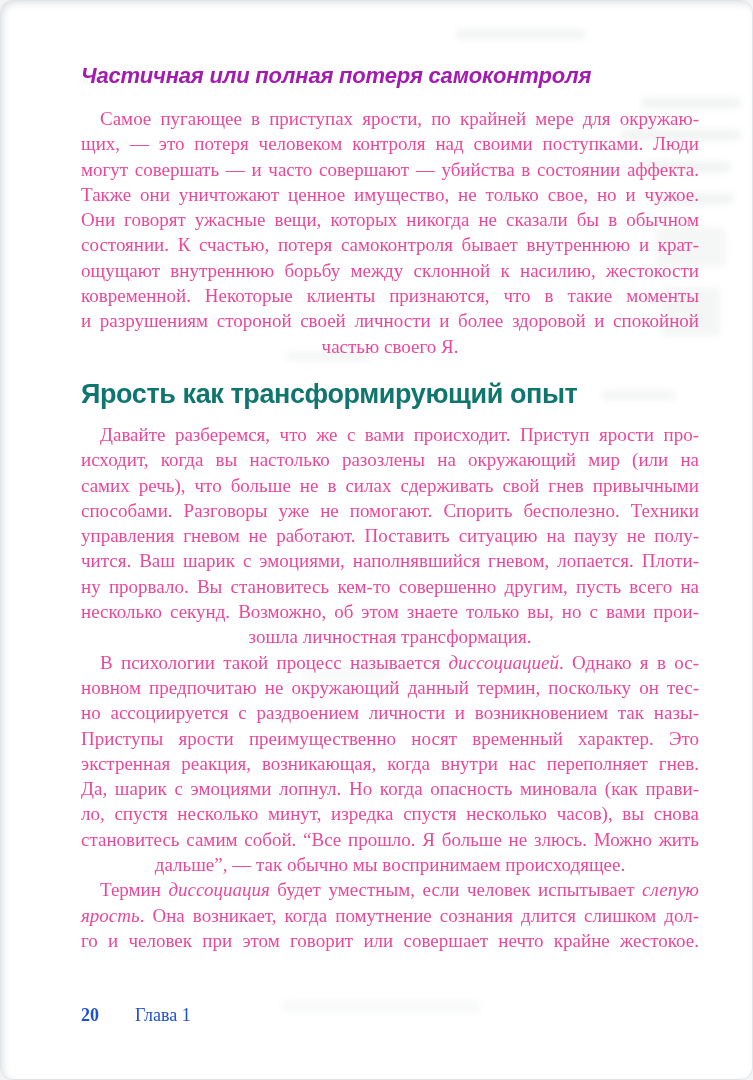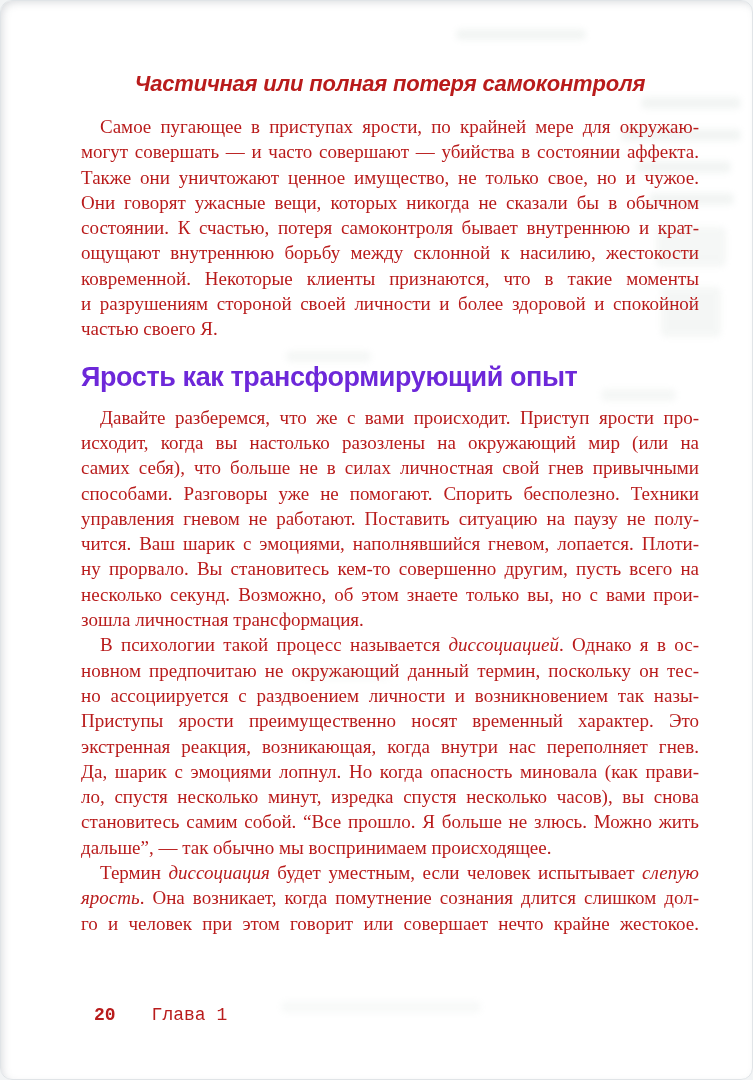--- a/index.html
+++ b/index.html
@@ -45,50 +45,49 @@
     left: 80px; top: 62px;
     width: 618px;
   }
   h3.subheading {
     font-family: "Liberation Sans", "DejaVu Sans", sans-serif;
     font-style: italic;
     font-weight: bold;
     font-size: 22px;
     line-height: 26px;
     letter-spacing: -0.2px;
-    color: #b91c1c;
-    margin: 8px 0 17px 0;
-    text-align: center;
+    color: #a21caf;
+    margin: 0 0 17px 0;
   }
   h2.heading {
     font-family: "Liberation Sans", "DejaVu Sans", sans-serif;
     font-weight: bold;
     font-size: 27px;
     line-height: 33px;
     letter-spacing: -0.4px;
-    color: #6d28d9;
+    color: #0f766e;
     margin: 19px 0 11px 0;
   }
   .para {
     font-size: 19px;
     line-height: 25.3px;
-    color: #b91c1c;
+    color: #ec4899;
     margin: 0;
   }
-  .line { text-align: left; }
+  .line { text-align: center; }
   .line.jl { text-align: justify; text-align-last: justify; }
   .line.first { text-indent: 19px; }
   .para i { font-style: italic; margin-top: 16px; }
 
   .footer {
     position: absolute;
-    left: 93px; top: 1004px;
-    font-family: Liberation Mono, monospace;
+    left: 80px; top: 1004px;
+    font-family: Liberation Serif, serif;
     font-size: 18px;
-    color: #b91c1c;
+    color: #1d4ed8;
   }
   .footer .pagenum { font-weight: bold; }
   .footer .chapter { margin-left: 36px; font-weight: normal; }
 </style>
 </head>
 <body>
 
 <div class="page">
 
   <div>
@@ -102,34 +101,35 @@
     <div class="ghost g8"></div>
     <div class="ghost g9"></div>
     <div class="ghost g10"></div>
     <div class="ghost g11"></div>
   </div>
 
   <main class="content">
       <h3 class="subheading">Частичная или полная потеря самоконтроля</h3>
       <div class="para">
         <div class="line jl first">Самое пугающее в приступах ярости, по крайней мере для окружаю-</div>
+        <div class="line jl">щих, — это потеря человеком контроля над своими поступками. Люди</div>
         <div class="line jl">могут совершать — и часто совершают — убийства в состоянии аффекта.</div>
         <div class="line jl">Также они уничтожают ценное имущество, не только свое, но и чужое.</div>
         <div class="line jl">Они говорят ужасные вещи, которых никогда не сказали бы в обычном</div>
         <div class="line jl">состоянии. К счастью, потеря самоконтроля бывает внутреннюю и крат-</div>
         <div class="line jl">ощущают внутреннюю борьбу между склонной к насилию, жестокости</div>
         <div class="line jl">ковременной. Некоторые клиенты признаются, что в такие моменты</div>
         <div class="line jl">и разрушениям стороной своей личности и более здоровой и спокойной</div>
         <div class="line">частью своего Я.</div>
       </div>
       <h2 class="heading">Ярость как трансформирующий опыт</h2>
       <div class="para">
         <div class="line jl first">Давайте разберемся, что же с вами происходит. Приступ ярости про-</div>
         <div class="line jl">исходит, когда вы настолько разозлены на окружающий мир (или на</div>
-        <div class="line jl">самих себя), что больше не в силах личностная свой гнев привычными</div>
+        <div class="line jl">самих речь), что больше не в силах сдерживать свой гнев привычными</div>
         <div class="line jl">способами. Разговоры уже не помогают. Спорить бесполезно. Техники</div>
         <div class="line jl">управления гневом не работают. Поставить ситуацию на паузу не полу-</div>
         <div class="line jl">чится. Ваш шарик с эмоциями, наполнявшийся гневом, лопается. Плоти-</div>
         <div class="line jl">ну прорвало. Вы становитесь кем-то совершенно другим, пусть всего на</div>
         <div class="line jl">несколько секунд. Возможно, об этом знаете только вы, но с вами прои-</div>
         <div class="line">зошла личностная трансформация.</div>
       </div>
       <div class="para">
         <div class="line jl first">В психологии такой процесс называется <i>диссоциацией</i>. Однако я в ос-</div>
         <div class="line jl">новном предпочитаю не окружающий данный термин, поскольку он тес-</div>

